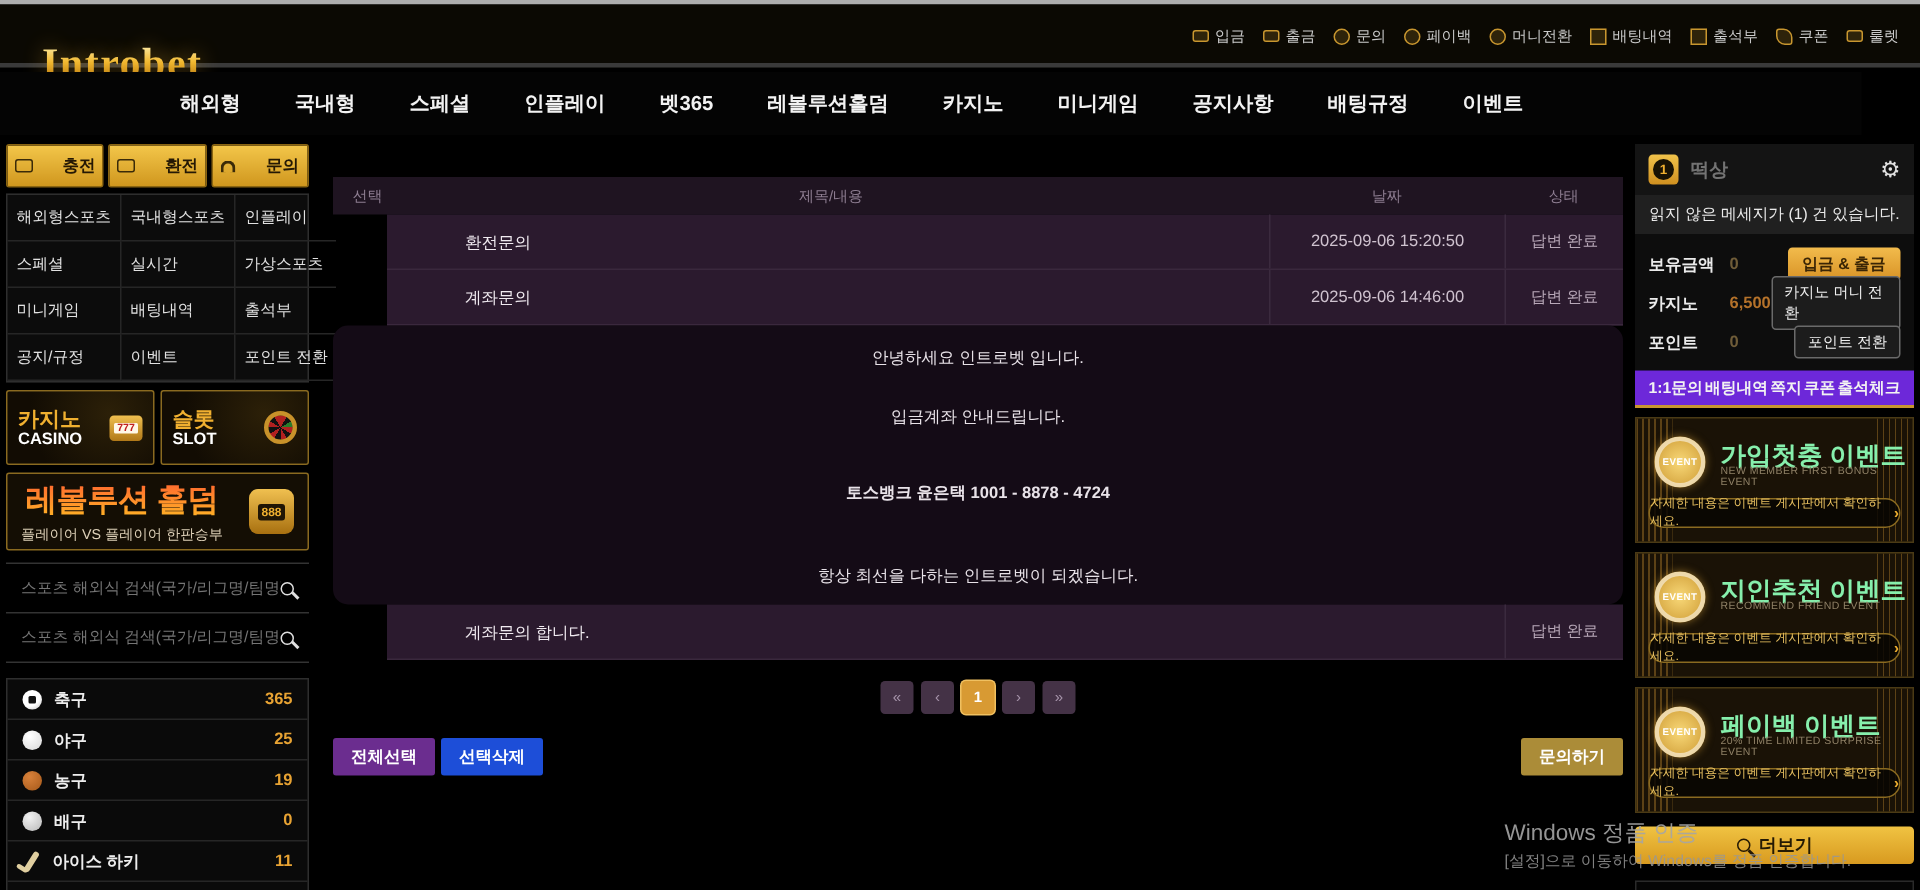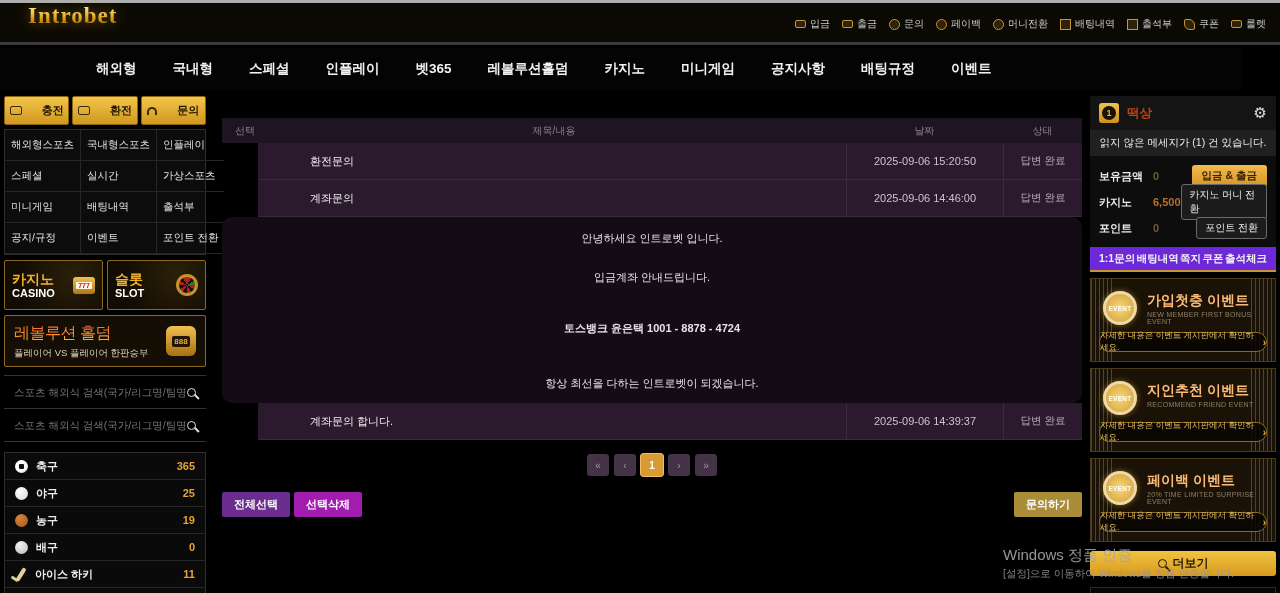--- a/index.html
+++ b/index.html
@@ -3,34 +3,34 @@
 <meta charset="utf-8">
 <style>
   * { margin:0; padding:0; box-sizing:border-box; }
   html,body { width:1280px; height:593px; background:#000; overflow:hidden;
     font-family:"Liberation Sans","DejaVu Sans",sans-serif; }
 
   
   .top-strip { position:absolute; left:0; top:0; width:1280px; height:3px; background:#aeaeae; }
   .header { position:absolute; left:0; top:3px; width:1280px; height:42px; background:#0b0903;
     border-bottom:3px solid #3a3a3a; }
-  .logo { position:absolute; left:28px; top:0; font-family:"Liberation Serif","DejaVu Serif",serif;
-    font-size:23px; font-weight:bold; letter-spacing:1px;
+  .logo { position:absolute; left:28px; top:24px; font-family:"Liberation Serif","DejaVu Serif",serif;
+    font-size:28px; font-weight:bold; letter-spacing:1px;
     background:linear-gradient(#fdf0b0 10%,#f0b830 45%,#b87a10 75%,#f5cf60 100%);
     -webkit-background-clip:text; background-clip:text; color:transparent;
     text-shadow:0 0 14px rgba(255,190,60,.45); }
   .hlinks { position:absolute; right:14px; top:14px; display:flex; gap:12px; align-items:center; }
   .hlink { display:flex; align-items:center; gap:4px; color:#c9c9c9; font-size:10px; cursor:pointer; }
   .hicon { width:11px; height:11px; display:inline-block; background:#2e230a; border:1px solid #c8962f; }
   .hicon.round { border-radius:50%; }
   .hicon.rect  { height:8px; border-radius:2px; }
   .hicon.tick  { border-radius:2px 6px 2px 6px; }
 
   .nav { position:absolute; left:0; top:48px; width:1241px; height:42px; background:#040404;
-    display:flex; align-items:center; padding-left:96px; gap:36px; }
+    display:flex; align-items:center; padding-left:120px; gap:36px; }
   .nav-item { color:#f2f2f2; font-size:13.5px; font-weight:bold; white-space:nowrap; cursor:pointer; }
 
   
   .sidebar { position:absolute; left:4px; top:96px; width:202px; }
   .quick-row { display:flex; gap:3px; height:29px; }
   .qbtn { flex:1; background:linear-gradient(#f3c64a,#d0971e); border:1px solid #8a6512; border-radius:2px;
     display:flex; align-items:center; justify-content:center; gap:20px;
     color:#241804; font-size:11px; font-weight:bold; cursor:pointer; }
   .qicon { display:inline-block; width:12px; height:9px; border:1.5px solid #3a2a08; border-radius:2px; }
   .qicon.headset { width:10px; height:8px; border:2px solid #3a2a08; border-bottom:0; border-radius:6px 6px 0 0; }
@@ -51,22 +51,22 @@
     display:flex; align-items:center; justify-content:center; }
   .slot-icon i { font-style:normal; background:#fff8e8; color:#c02020; font-size:7px; font-weight:bold;
     padding:0 2px; border-radius:1px; }
   .roulette-icon { width:22px; height:22px; border-radius:50%; border:3px solid #c8922a;
     background:conic-gradient(#b02020 0 30deg,#111 30deg 60deg,#2a7a2a 60deg 90deg,#b02020 90deg 120deg,
       #111 120deg 150deg,#b02020 150deg 180deg,#111 180deg 210deg,#b02020 210deg 240deg,
       #111 240deg 270deg,#b02020 270deg 300deg,#111 300deg 330deg,#b02020 330deg 360deg); }
 
   .holdem { margin-top:5px; height:52px; border:1px solid #8a6a20; border-radius:2px; background:#140e04;
     display:flex; align-items:center; justify-content:space-between; padding:0 9px; cursor:pointer; }
-  .holdem-title { font-size:16px; font-weight:normal; letter-spacing:-.5px;
-    background:linear-gradient(#ff6030,#ffb825); -webkit-background-clip:text; background-clip:text; color:transparent; }
+  .holdem-title { font-size:21px; font-weight:bold; letter-spacing:-.5px;
+    background:linear-gradient(#ff6030,#ffb825); -webkit-background-clip:text; background-clip:text; color:transparent;text-align:center; }
   .holdem-sub { color:#ddd0b8; font-size:9.5px; margin-top:3px; }
   .holdem-machine { width:30px; height:30px; background:linear-gradient(#f0c050,#a87010); border-radius:6px;
     display:flex; align-items:center; justify-content:center; }
   .holdem-machine i { font-style:normal; background:#201505; color:#f0b030; font-size:8px; font-weight:bold;
     padding:1px 2px; border-radius:2px; }
 
   .search-box { margin-top:8px; border-top:1px solid #333; }
   .search-row { height:33px; border-bottom:1px solid #333; display:flex; align-items:center; padding:0 10px; }
   .search-row input { flex:1; background:transparent; border:0; outline:none; color:#cfcfcf; font-size:10.5px;
     font-family:inherit; }
@@ -120,31 +120,31 @@
   .exp-line.l4 { margin-top:40px; margin-bottom:6px; }
 
   .pagination { margin-top:14px; display:flex; justify-content:center; gap:5px; }
   .pg { width:22px; height:22px; background:#443246; color:#a593a9; font-size:10px; border-radius:3px;
     display:flex; align-items:center; justify-content:center; cursor:pointer; }
   .pg.active { background:#d89a33; color:#fff; font-weight:bold; box-shadow:0 0 0 1px #f0c060; }
 
   .actions { margin-top:16px; display:flex; gap:4px; }
   .abtn { padding:5px 12px; font-size:11px; font-weight:bold; color:#fff; border-radius:2px; cursor:pointer; }
   .abtn.purple { background:#6b2d8f; }
-  .abtn.red { background:#a21caf; }
+  .abtn.red { background:#1d4ed8; }
   .abtn.gold { background:#ab8c38; margin-left:auto; }
 
   
   .rightbar { position:absolute; left:1090px; top:96px; width:186px; }
   .panel-head { height:34px; background:#141414; display:flex; align-items:center; padding:0 9px; }
   .ubadge { width:20px; height:20px; background:linear-gradient(#f0c24a,#d09020); border-radius:3px;
     display:flex; align-items:center; justify-content:center; }
   .ubadge i { font-style:normal; width:14px; height:14px; background:#181204; color:#f0b030;
     border-radius:50%; font-size:9px; font-weight:bold; display:flex; align-items:center; justify-content:center; }
-  .uname { color:#c2410c; font-size:12.5px; font-weight:bold; margin-left:8px; }
+  .uname { color:#737373; font-size:12.5px; font-weight:bold; margin-left:8px; }
   .gear { margin-left:auto; color:#e0e0e0; font-size:15px; cursor:pointer;
     font-family:"DejaVu Sans",sans-serif; }
   .msg-bar { height:26px; background:#202020; display:flex; align-items:center; justify-content:center;
     color:#eaeaea; font-size:10.5px; }
   .info { padding:7px 9px 6px; background:#0d0d0d; }
   .info-row { height:26px; display:flex; align-items:center; }
   .info-label { color:#eaeaea; font-size:11px; font-weight:bold; width:54px; flex:0 0 auto; }
   .info-val { font-size:11px; font-weight:bold; }
   .val-dim { color:#6f5c38; }
   .val-gold { color:#b5722a; }
@@ -159,21 +159,21 @@
 
   .ebanner { margin-top:6px; height:84px; position:relative; background:#1a1206;
     border:1px solid #4a3a15; overflow:hidden; cursor:pointer; }
   .ebanner::before,.ebanner::after { content:''; position:absolute; top:0; bottom:0; width:24px;
     background:repeating-linear-gradient(90deg, rgba(216,154,51,.35) 0 1px, transparent 1px 4px); }
   .ebanner::before { left:0; } .ebanner::after { right:0; }
   .medal { position:absolute; left:12px; top:12px; width:34px; height:34px; border-radius:50%;
     background:radial-gradient(#f8d878,#c8922a); box-shadow:inset 0 0 0 3px rgba(255,255,255,.55),0 0 6px rgba(240,180,60,.5);
     display:flex; align-items:center; justify-content:center; color:#fff; font-size:6.5px; font-weight:bold;
     letter-spacing:.3px; z-index:2; }
-  .etitle { position:absolute; left:56px; top:13px; color:#fdba74; font-size:14px; font-weight:bold; z-index:2; }
+  .etitle { position:absolute; left:56px; top:13px; color:#86efac; font-size:17px; font-weight:bold; z-index:2; }
   .esub { position:absolute; left:56px; top:32px; color:#8f8066; font-size:7px; letter-spacing:.3px; z-index:2; }
   .ecta { position:absolute; left:8px; right:8px; bottom:9px; height:20px; background:rgba(8,6,2,.85);
     border:1px solid #8a6a20; border-radius:10px; display:flex; align-items:center; justify-content:center;
     gap:4px; color:#e8c060; font-size:8.5px; z-index:2; }
   .ecta b { color:#f0b030; font-size:10px; }
 
   .more-btn { margin-top:9px; height:25px; background:linear-gradient(#f0c342,#d89a20); border-radius:3px;
     display:flex; align-items:center; justify-content:center; gap:6px; color:#241a04; font-size:12px;
     font-weight:bold; cursor:pointer; }
   .telegram { margin-top:11px; height:40px; background:#050505; border:1px solid #2a2a2a;
@@ -389,23 +389,20 @@
       <div class="exp-line l2">입금계좌 안내드립니다.</div>
       <div class="exp-line l3">토스뱅크 윤은택 1001 - 8878 - 4724</div>
       <div class="exp-line l4">항상 최선을 다하는 인트로벳이 되겠습니다.</div>
     </div>
 
     <div class="trow">
       <div class="col-select"><span class="checkbox"></span></div>
       <div class="col-title">
           <span class="row-title">계좌문의 합니다.</span>
         </div>
-      <div class="col-date">
-          <span class="row-date">2025-09-06 14:39:37</span>
-        </div>
       <div class="col-status">
           <span class="row-status">답변 완료</span>
         </div>
     </div>
   </div>
 
   <div class="pagination">
     <div class="pg">«</div>
     <div class="pg">‹</div>
     <div class="pg active">1</div>

